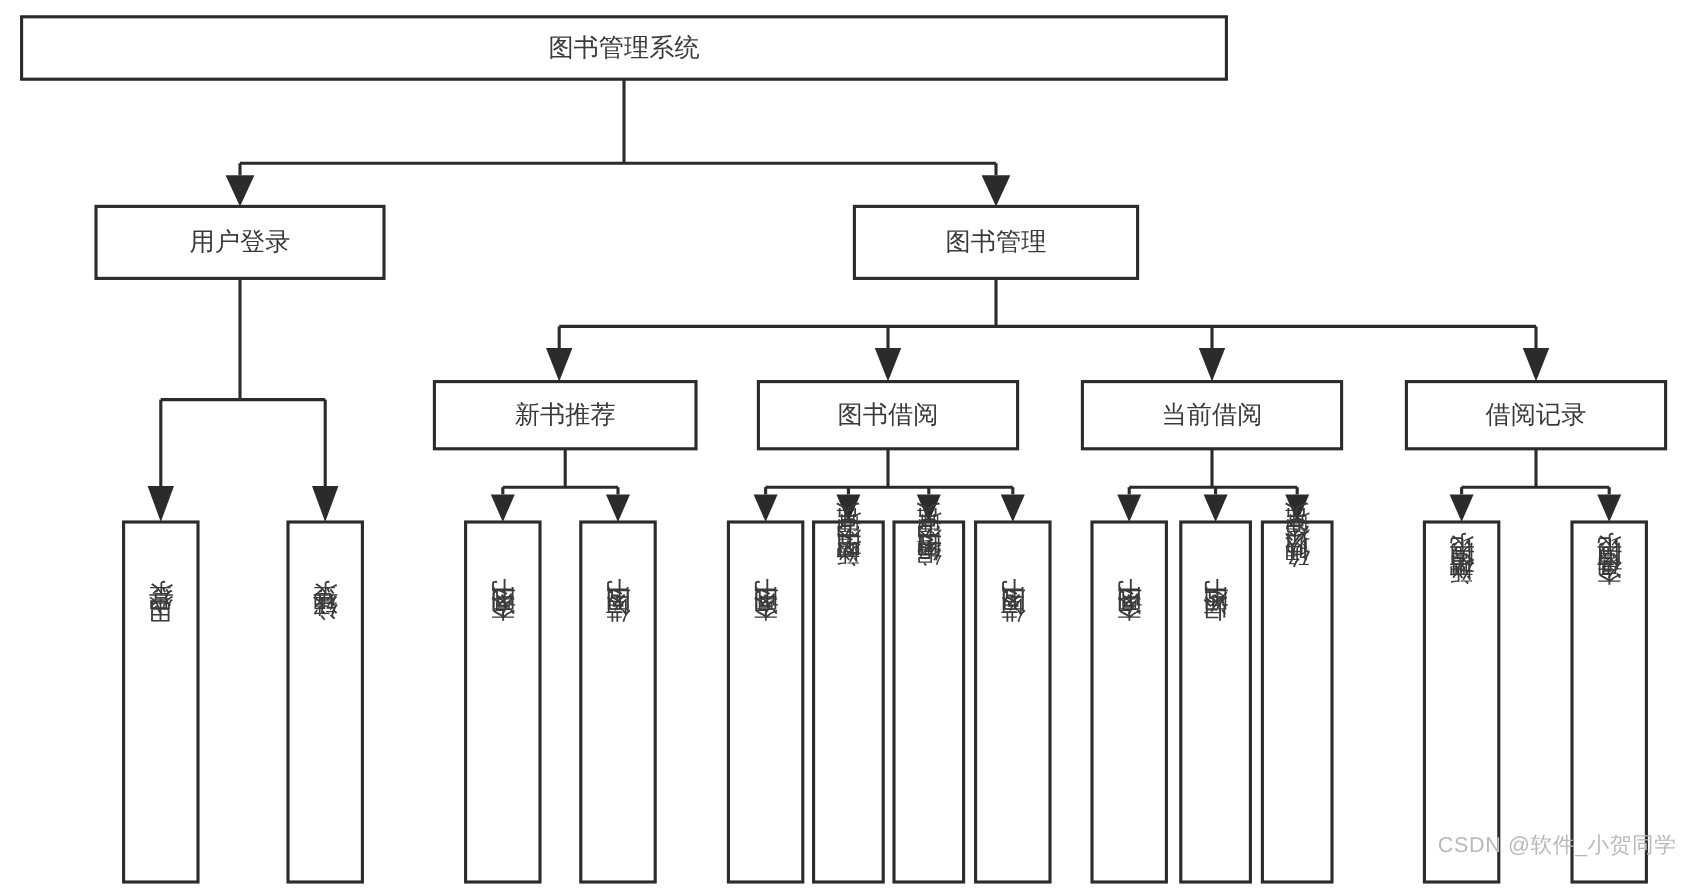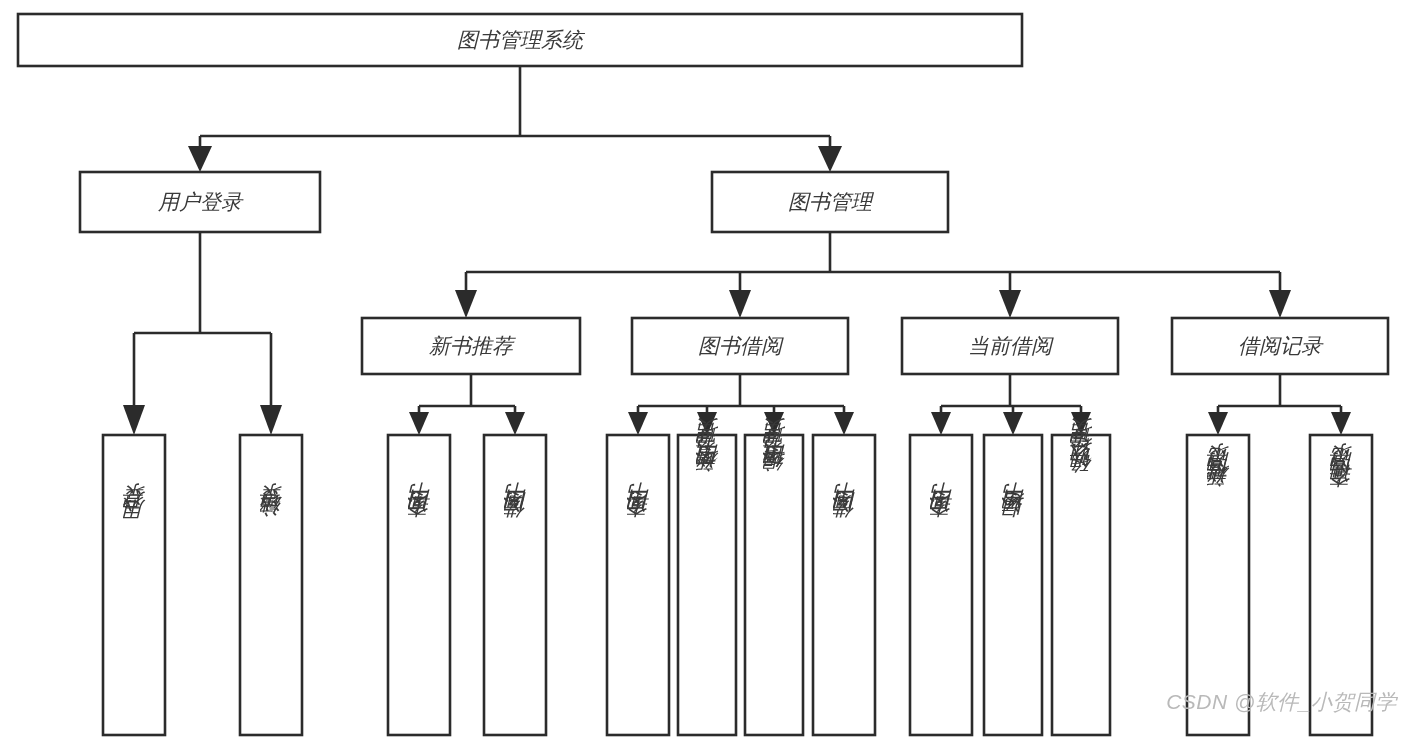--- a/index.html
+++ b/index.html
@@ -11,21 +11,20 @@
     width: 1405px;
     height: 747px;
     font-family: "Liberation Sans", "DejaVu Sans", sans-serif;
     overflow: hidden;
   }
   #diagram-root {
     position: relative;
     width: 1405px;
     height: 720px;
     background: #ffffff;
-    font-style: italic;
   }
   svg#tree-svg {
     position: absolute;
     left: 0;
     top: 0;
     width: 1405px;
     height: 747px;
     display: block;
   }
   .node-box {
@@ -73,21 +72,21 @@
     letter-spacing: 5px;
     color: #3a3a3a;
     white-space: nowrap;
     transform: rotate(180deg);
   }
   #watermark {
     position: absolute;
     right: 8px;
     bottom: 4px;
     font-family: "Liberation Sans", "DejaVu Sans", sans-serif;
-    font-size: 21px;
+    font-size: 18px;
     color: #b9b9b9;
     letter-spacing: 0.5px;
     white-space: nowrap;
   }
 </style>
 </head>
 <body>
 
 <div id="diagram-root">
 

